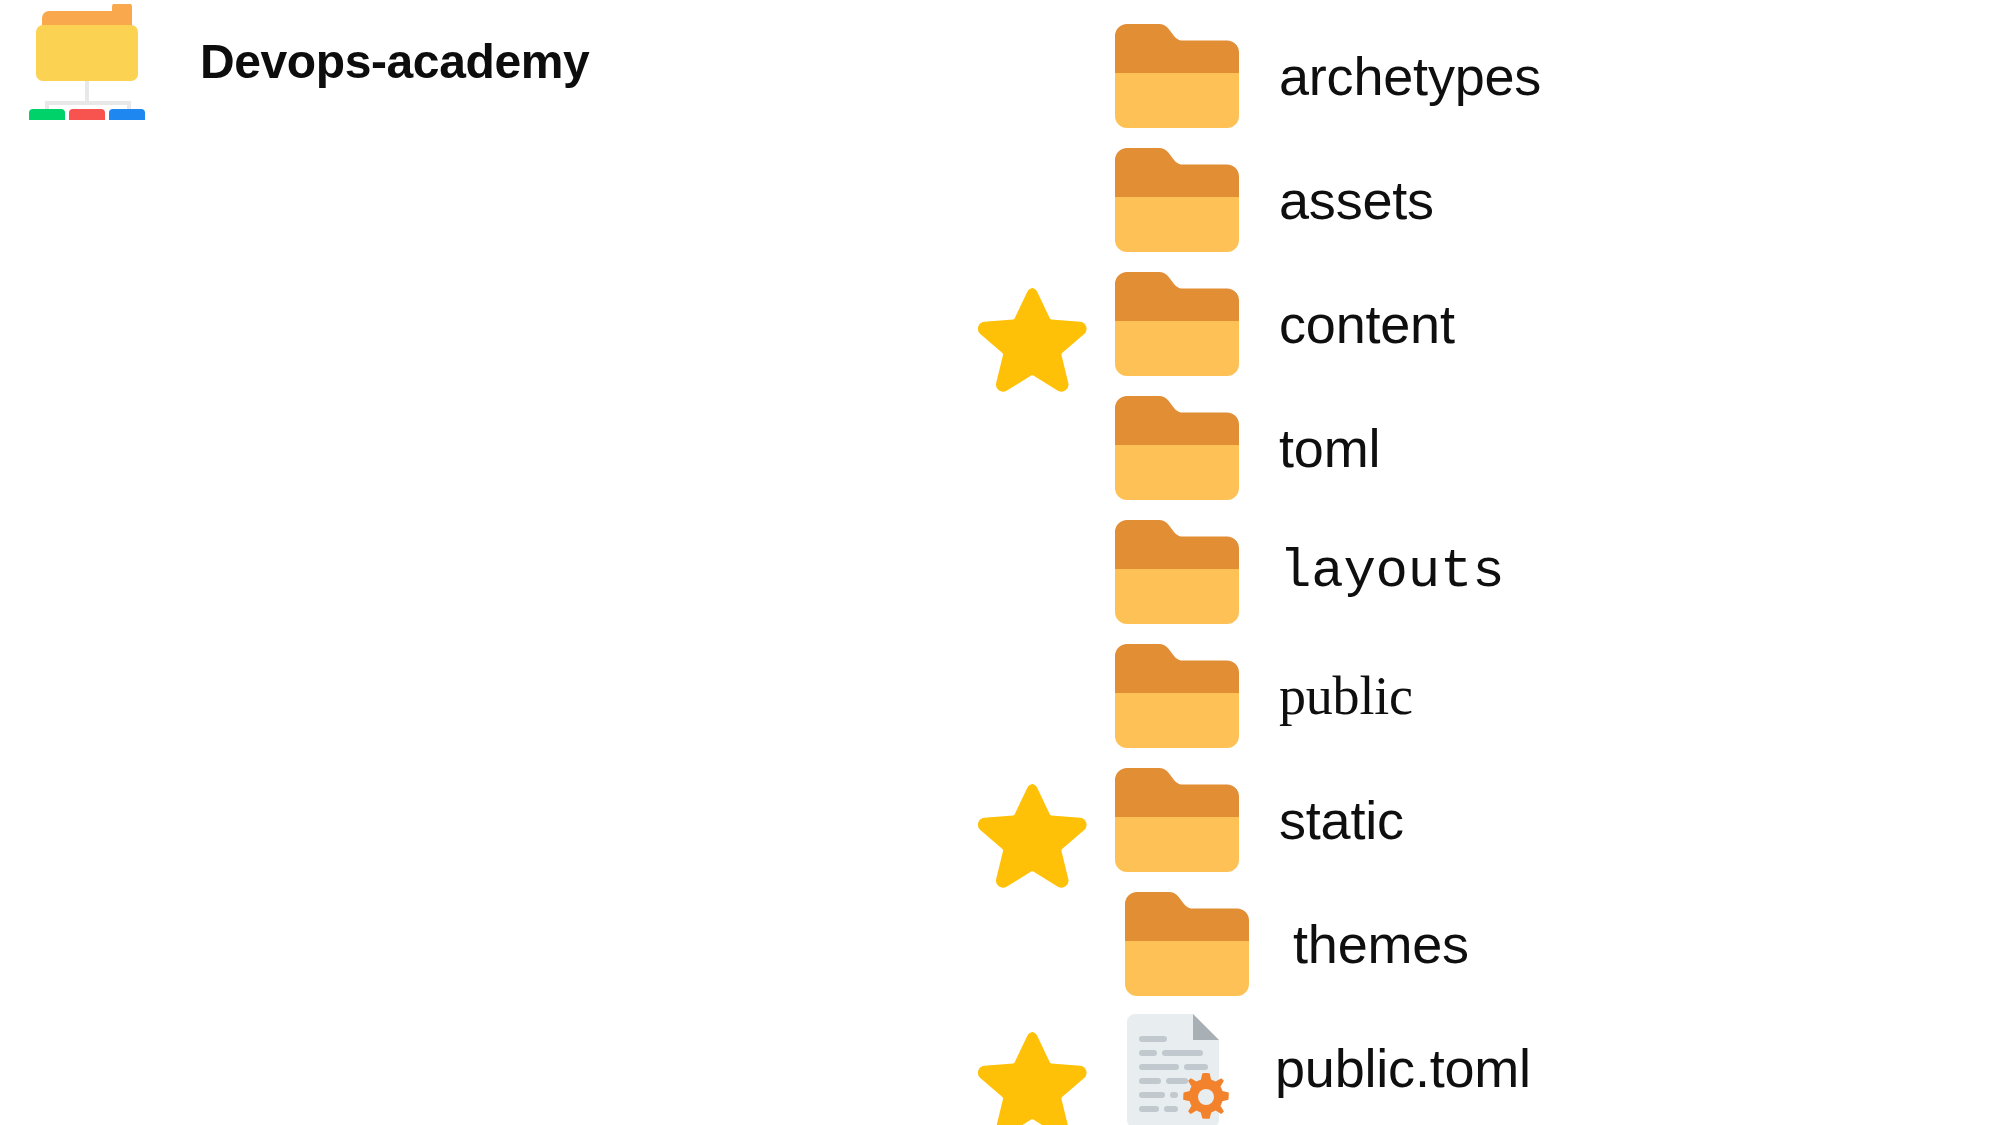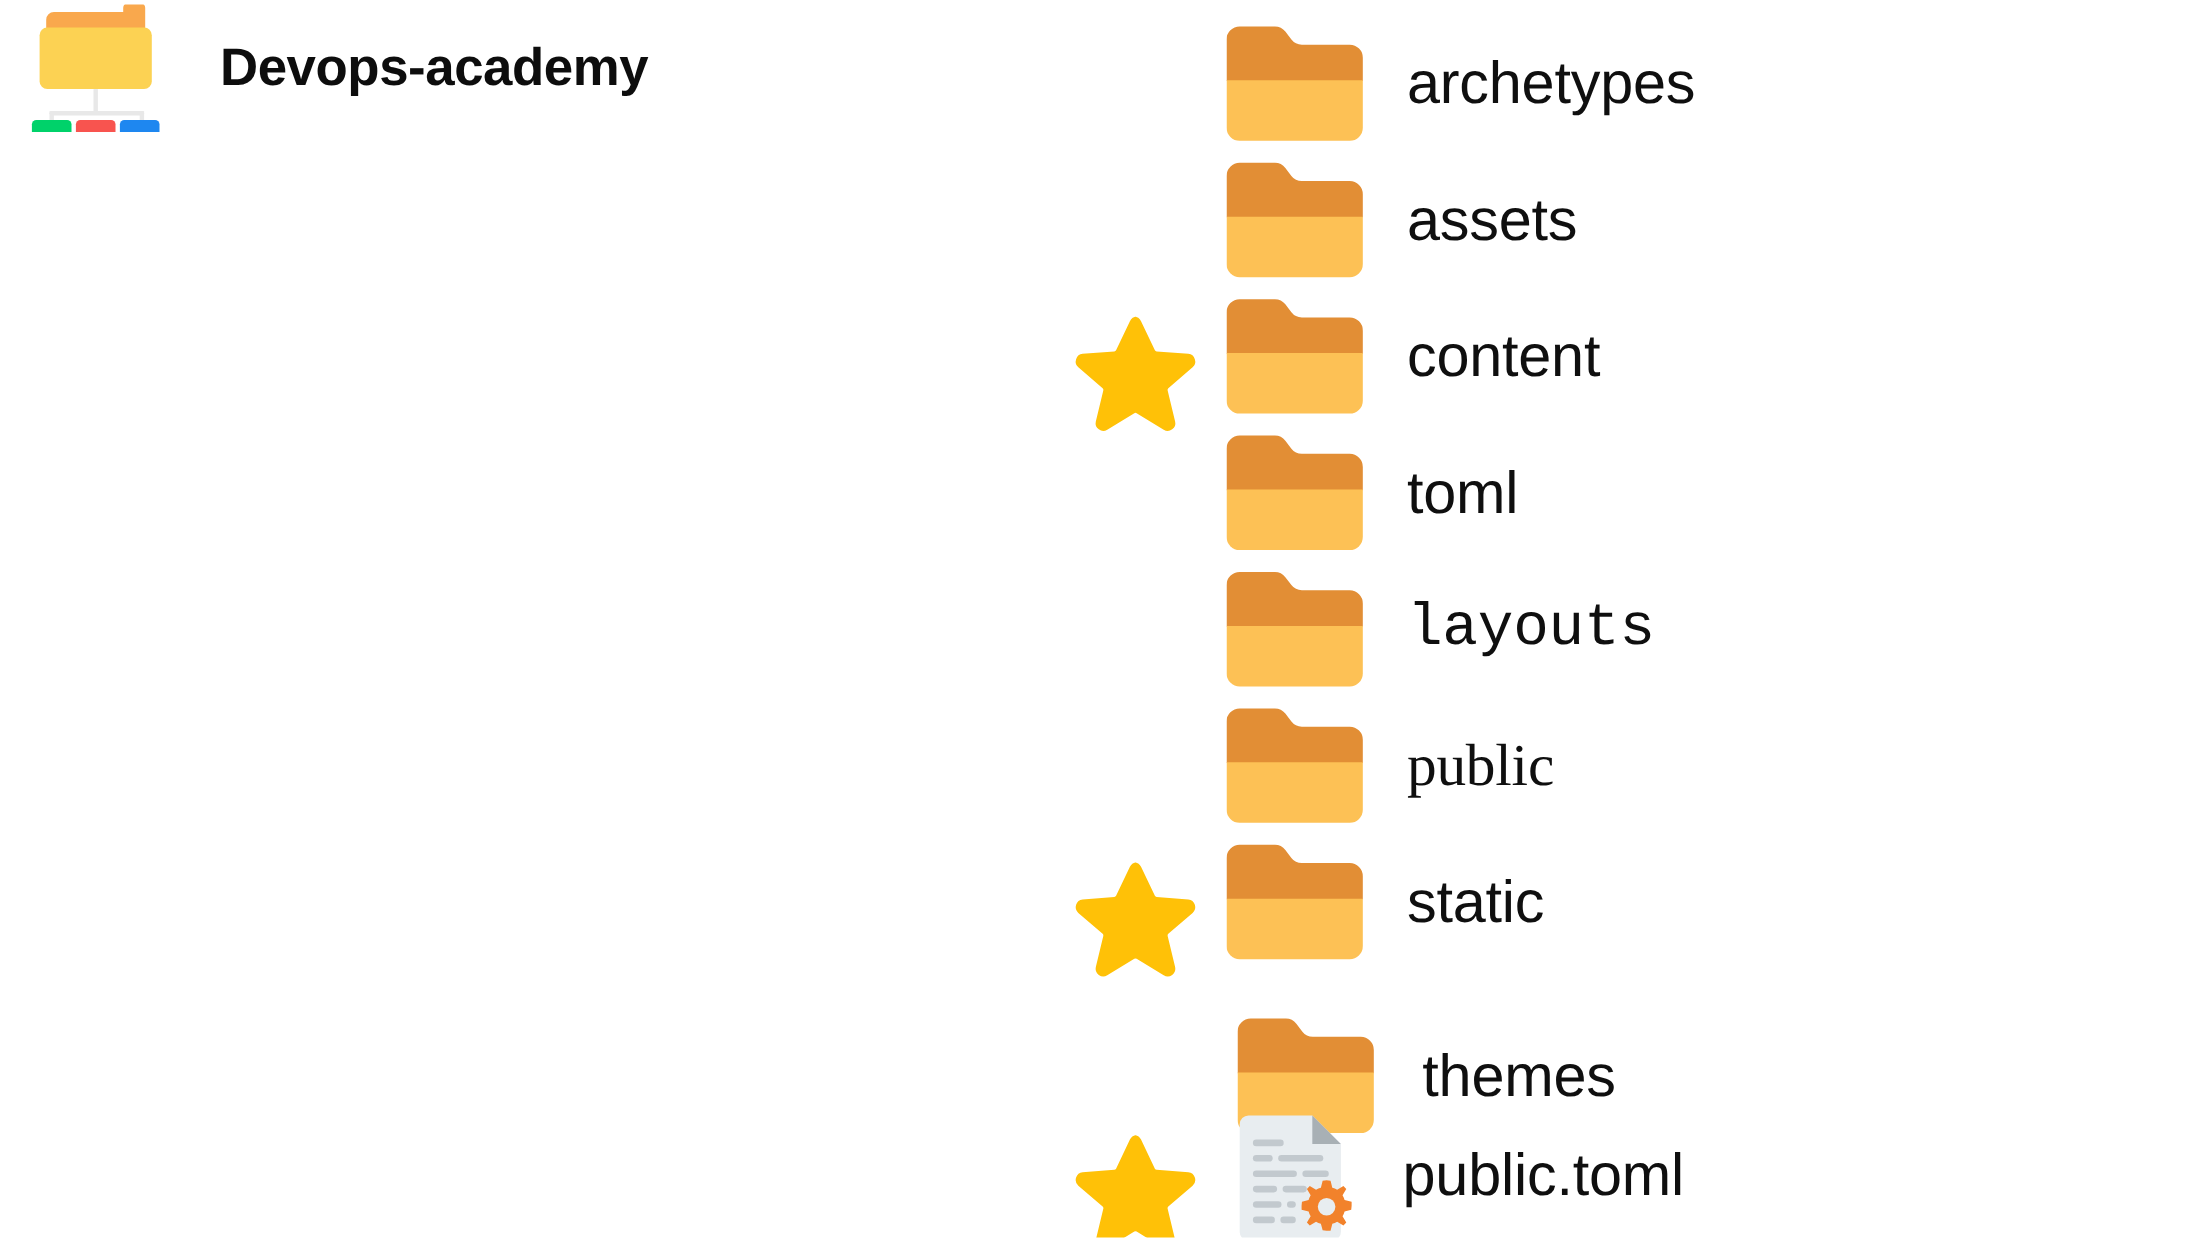--- a/index.html
+++ b/index.html
@@ -238,21 +238,21 @@
   <svg class="folder-icon" viewBox="0 0 124 108" xmlns="http://www.w3.org/2000/svg">
 
     <path d="M0 14 a12 12 0 0 1 12 -12 h32 a12 12 0 0 1 9.5 4.7 l5.5 7.2
              a12 12 0 0 0 9.5 4.7 h43.5 a12 12 0 0 1 12 12 v21 h-124 z" fill="#E28E35"></path>
 
     <path d="M0 51 h124 v43 a12 12 0 0 1 -12 12 h-100 a12 12 0 0 1 -12 -12 z" fill="#FDC155"></path>
   </svg>
 </div>
       <div class="row-label">static</div>
     </div>
-    <div class="tree-row shift-icon" style="top: 916px;">
+    <div class="tree-row shift-icon" style="top: 882px;">
       <div class="star-slot"></div>
       <div class="icon-slot">
   <svg class="folder-icon" viewBox="0 0 124 108" xmlns="http://www.w3.org/2000/svg">
 
     <path d="M0 14 a12 12 0 0 1 12 -12 h32 a12 12 0 0 1 9.5 4.7 l5.5 7.2
              a12 12 0 0 0 9.5 4.7 h43.5 a12 12 0 0 1 12 12 v21 h-124 z" fill="#E28E35"></path>
 
     <path d="M0 51 h124 v43 a12 12 0 0 1 -12 12 h-100 a12 12 0 0 1 -12 -12 z" fill="#FDC155"></path>
   </svg>
 </div>

